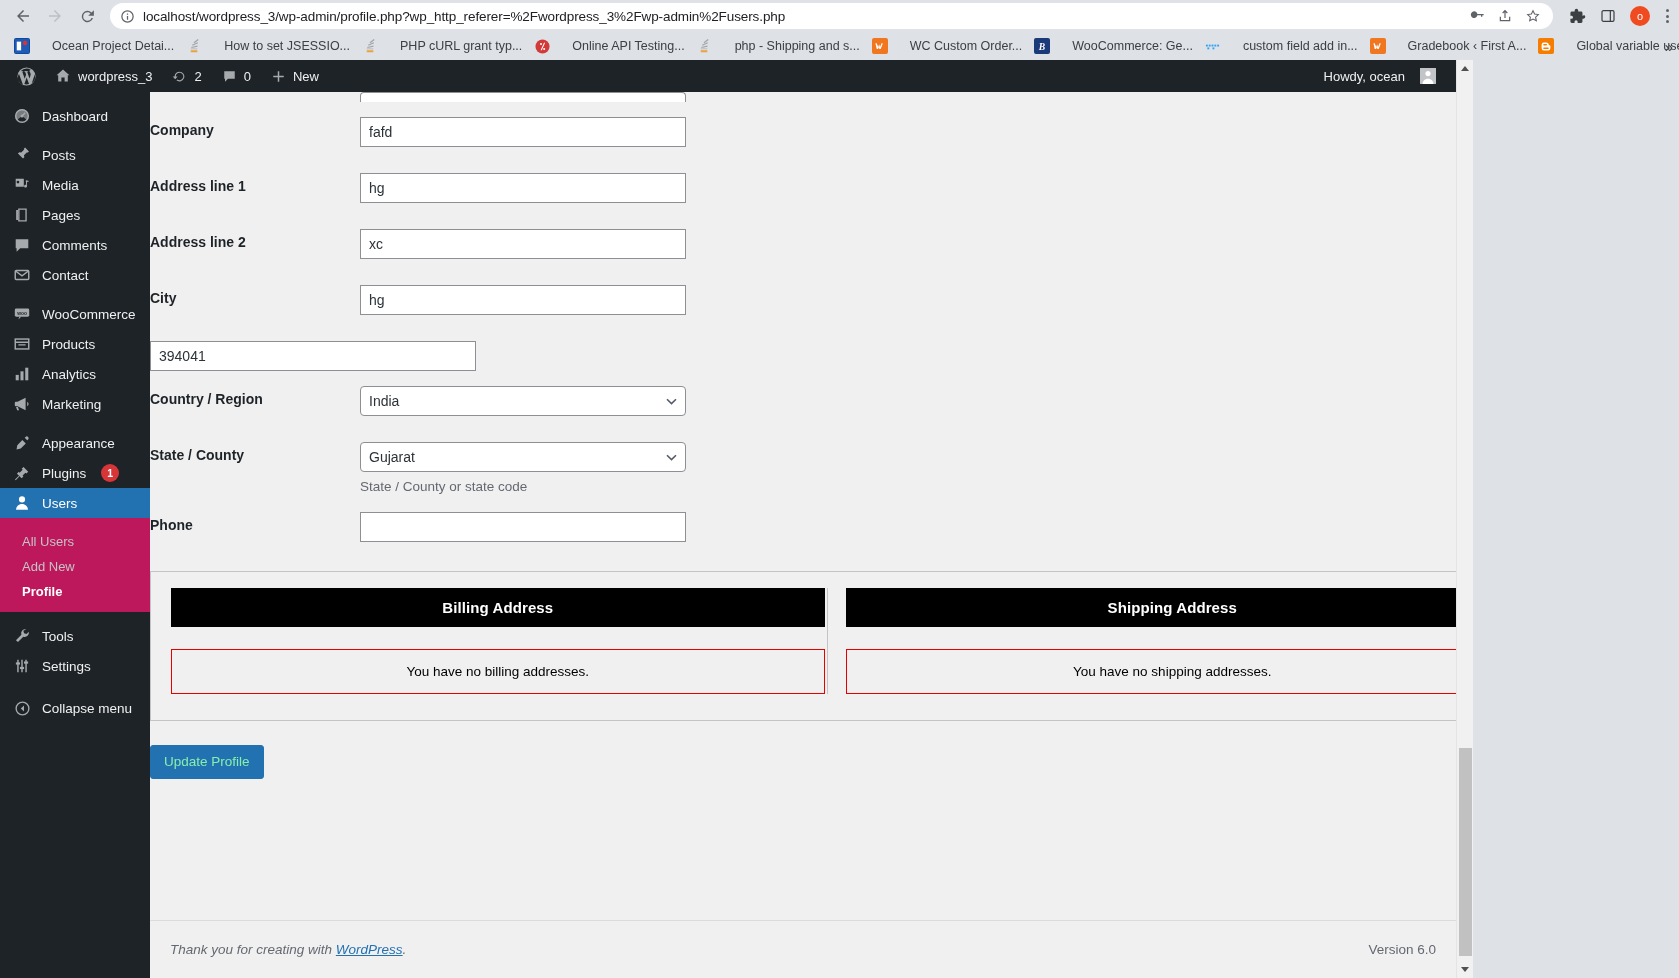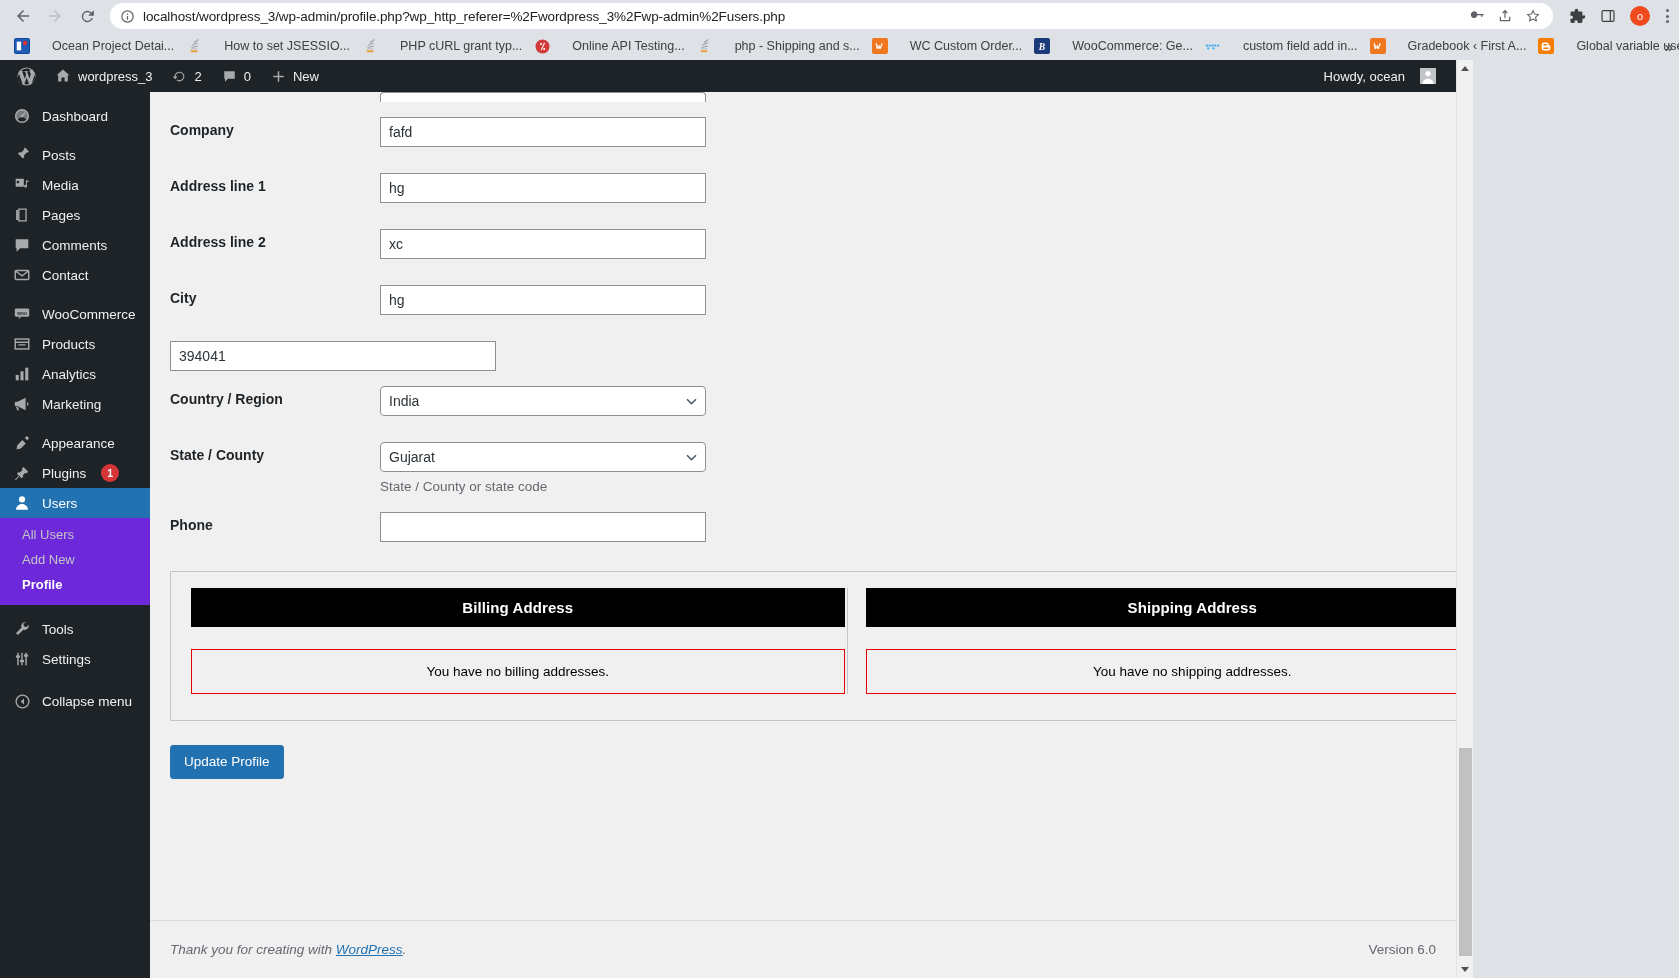--- a/index.html
+++ b/index.html
@@ -107,32 +107,31 @@
   .menu-item.current::after {
     content:""; position:absolute; right:-8px; top:50%; margin-top:-8px;
     border-style:solid; border-width:8px 0 8px 8px;
     border-color: transparent transparent transparent #f0f0f1;
   }
   .count-bubble {
     background:#d63638; color:#fff; font-size:10.5px; font-weight:600;
     min-width:18px; height:18px; border-radius:9px; display:inline-flex;
     align-items:center; justify-content:center; padding:0 5px; margin-left:5px;
   }
-  .submenu { background:#6d28d9; padding: 4px 0 8px 0; }
+  .submenu { background:#be185d; padding: 11px 0 8px 0; }
   .sub-item {
     display:block; padding: 5px 0 5px 22px; font-size:13px; color:#c3c4c7; cursor:pointer;
     white-space:nowrap;
   }
   .sub-item.cur { color:#fff; font-weight:600; }
   .collapse-row { margin-top: 12px; }
 
   
   .wp-content {
     flex:1 1 auto; background:#f0f0f1; position:relative; overflow:hidden;
-    padding-left: 20px;
   }
 
   .form-table { width: 100%; border-collapse: collapse; }
   .form-row { display:flex; align-items:flex-start; }
   .form-row .lbl {
     width: 210px; flex:0 0 210px; padding: 20px 10px 20px 0;
     font-size:14px; color:#1d2327; font-weight:600;
   }
   .form-row .fld { padding: 15px 0 0 0; flex:1 1 auto; }
   .txt-input {
@@ -175,21 +174,21 @@
     font-size:15px; padding: 11px 0; letter-spacing:0.1px;
   }
   .addr-empty {
     border:1px solid #e60000; color:#000000; text-align:center;
     font-size:13.5px; padding: 14px 0; margin-top: 22px; background:transparent;
   }
 
   
   .submit-row { padding: 24px 0 10px 0; }
   .btn-primary {
-    background:#2271b1; border:1px solid #2271b1; color:#ffffff;
+    background:#2271b1; border:1px solid #2271b1; color:#86efac;
     font-size:13.5px; padding: 7px 13px; border-radius:3px; cursor:pointer;
     font-family:"Liberation Sans", sans-serif; line-height:1.3;
   }
 
   
   .wp-footer {
     position:absolute; left:150px; right:0px; bottom:0; height: 58px;
     border-top:1px solid #dcdcde; background:#f0f0f1;
     display:flex; align-items:center; padding: 0 37px 0 20px;
     font-size:13.5px; color:#646970;

